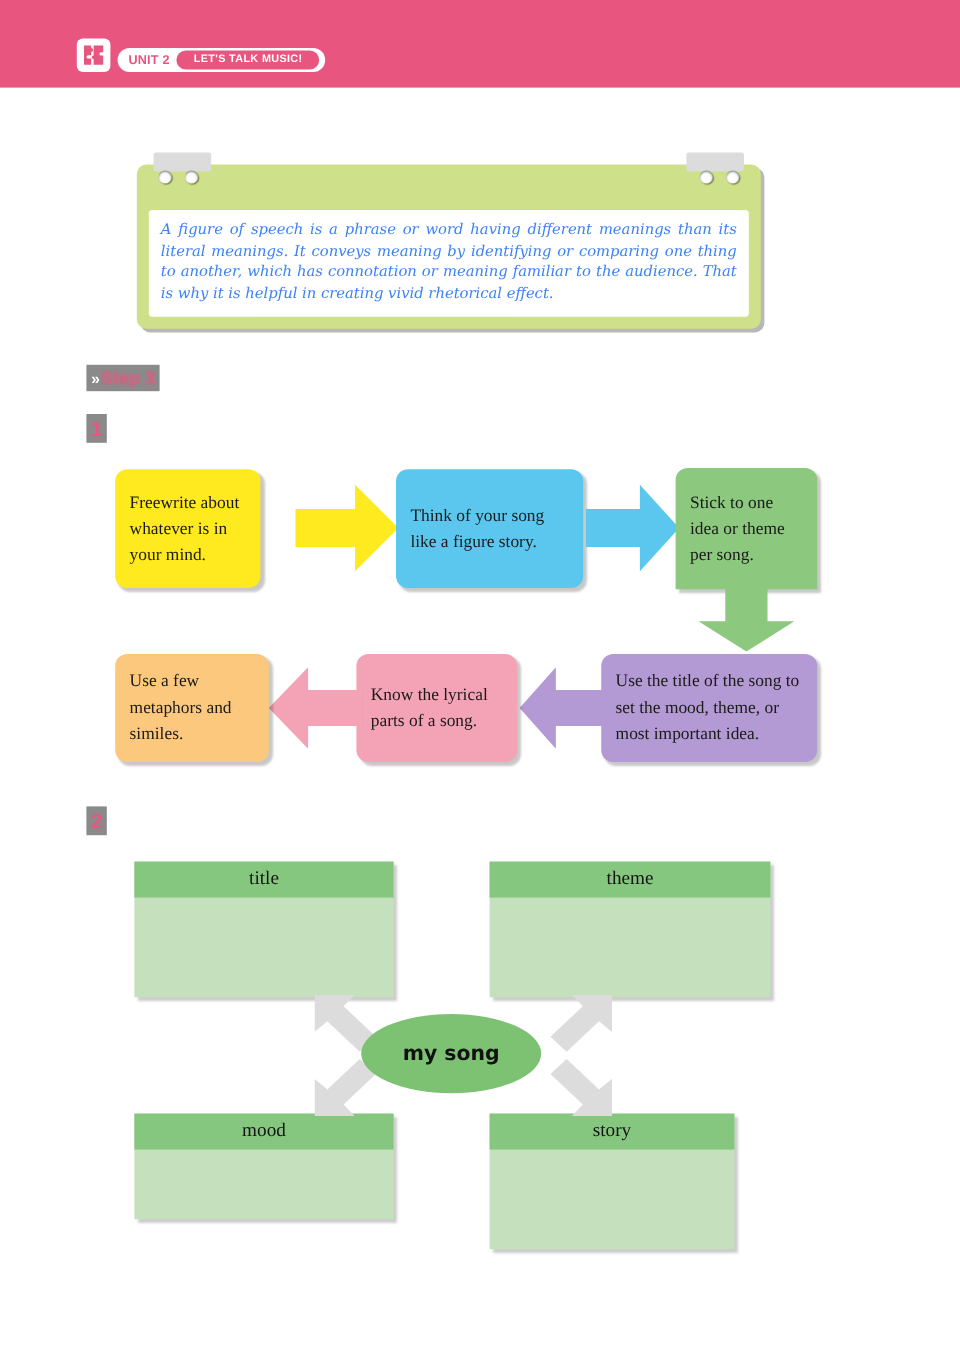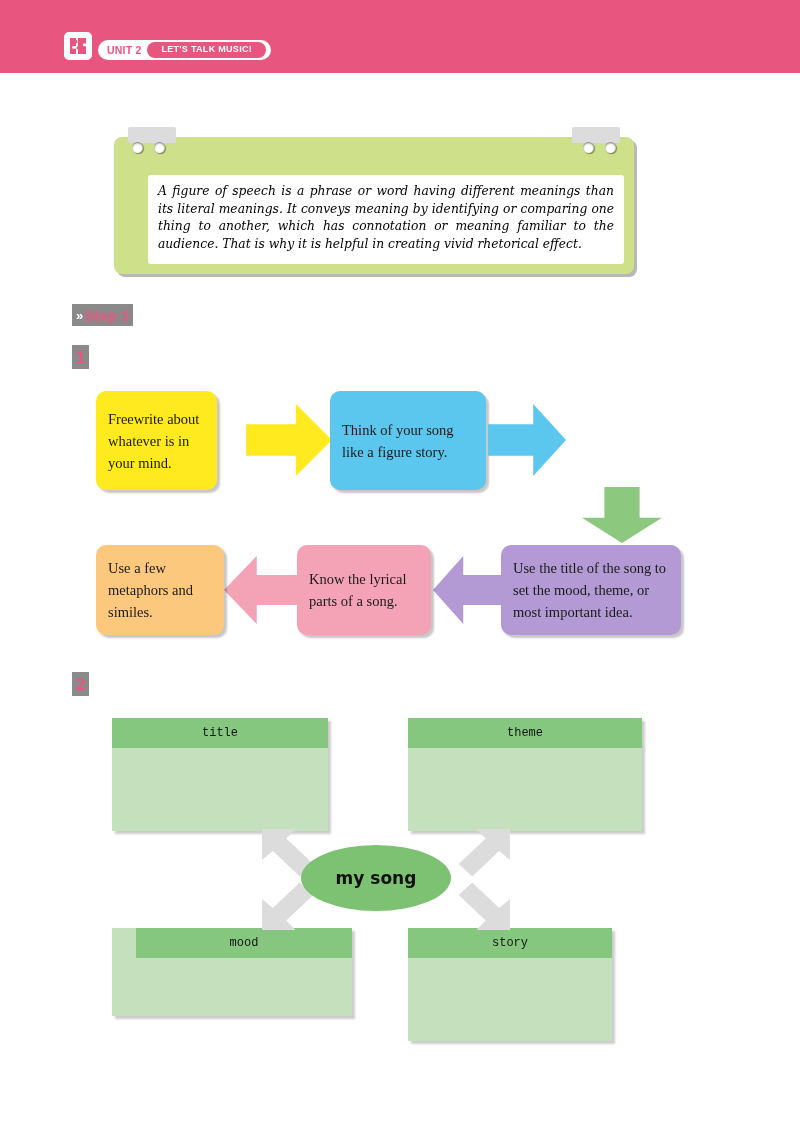--- a/index.html
+++ b/index.html
@@ -124,23 +124,22 @@
     position: absolute;
     left: 10px; right: 10px; top: 38px; bottom: 10px;
     background: #ffffff;
     border-radius: 3px;
     padding: 8px 10px;
     box-sizing: border-box;
     font-family: "DejaVu Serif", serif;
     font-style: italic;
     font-size: 12.3px;
     line-height: 17.5px;
-    color: #000000;
+    color: #3b82f6;
     text-align: justify;
-    margin-left: 24px;
   }
 
   
   .step-label {
     position: absolute;
     left: 72px; top: 304px;
     height: 22px;
     display: flex;
     align-items: center;
     gap: 3px;
@@ -228,27 +227,27 @@
     position: absolute;
     background: #c5e0bd;
     box-shadow: 3px 3px 2px rgba(0,0,0,0.2);
   }
   .mm-head {
     height: 30px;
     background: #85c77e;
     display: flex;
     align-items: center;
     justify-content: center;
-    font-size: 12px;
+    font-size: 16px;
     color: #141414;
-    font-family: Liberation Mono, monospace;
+    font-family: Liberation Serif, serif;
   }
   .mm-tl { left: 112px; top: 718px; width: 216px; height: 113px; }
   .mm-tr { left: 408px; top: 718px; width: 234px; height: 113px; }
-  .mm-bl { left: 112px; top: 928px; width: 216px; height: 88px; padding-left: 24px; }
+  .mm-bl { left: 112px; top: 928px; width: 216px; height: 88px; }
   .mm-br { left: 408px; top: 928px; width: 204px; height: 113px; }
 
   .mm-center {
     position: absolute;
     left: 301px; top: 845px;
     width: 150px; height: 66px;
     border-radius: 50%;
     background: #7dc272;
     display: flex;
     align-items: center;
@@ -316,20 +315,21 @@
   <div class="num-marker num-1">1</div>
   <div class="num-marker num-2">2</div>
 
   <div class="flow">
     <div class="fbox fbox-yellow">Freewrite about whatever is in your mind.</div>
     <div class="arrow arrow-right arr-yellow"></div>
 
     <div class="fbox fbox-blue">Think of your song like a figure story.</div>
     <div class="arrow arrow-right arr-blue"></div>
 
+    <div class="fbox fbox-green">Stick to one idea or theme per song.</div>
     <div class="arrow arrow-down arr-green"></div>
 
     <div class="fbox fbox-purple">Use the title of the song to set the mood, theme, or most important idea.</div>
     <div class="arrow arrow-left arr-purple"></div>
 
     <div class="fbox fbox-pink">Know the lyrical parts of a song.</div>
     <div class="arrow arrow-left arr-pink"></div>
 
     <div class="fbox fbox-orange">Use a few metaphors and similes.</div>
   </div>

